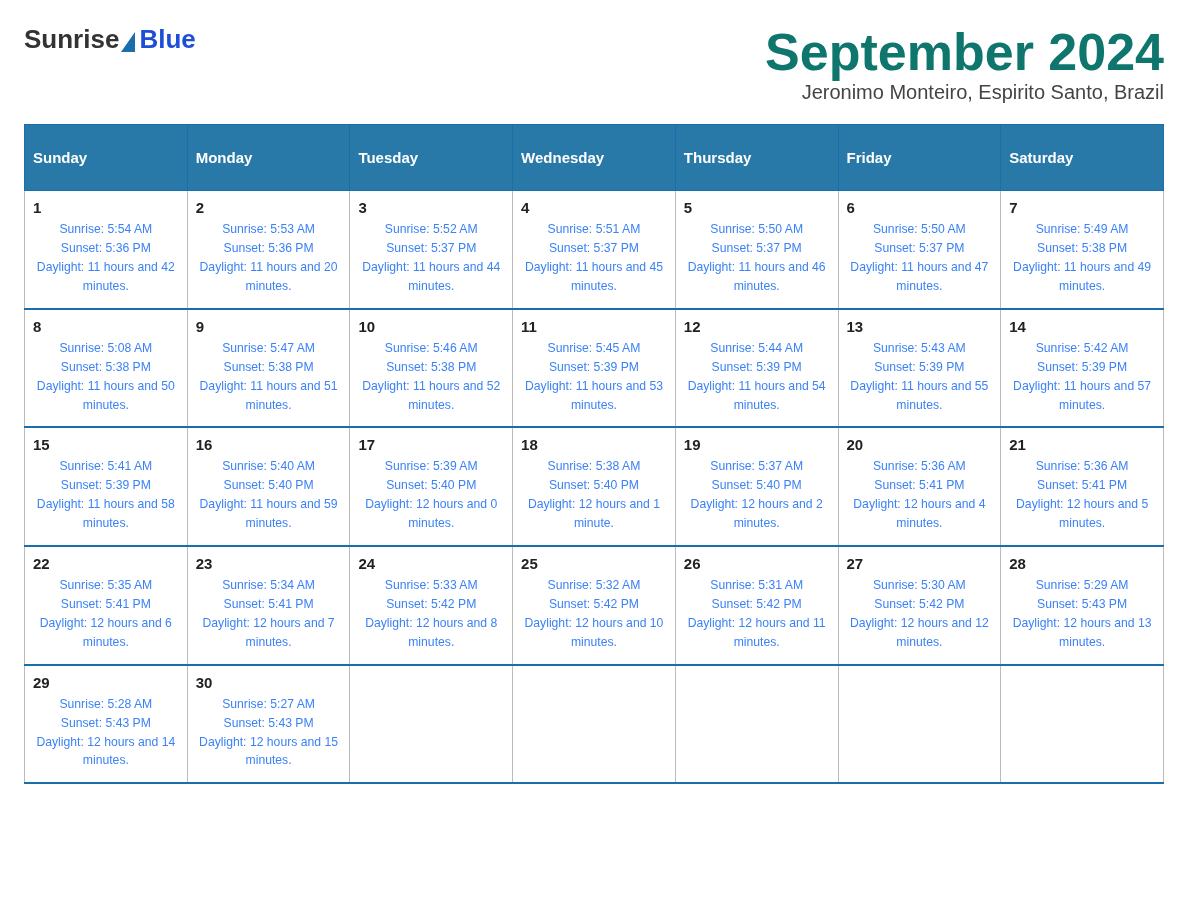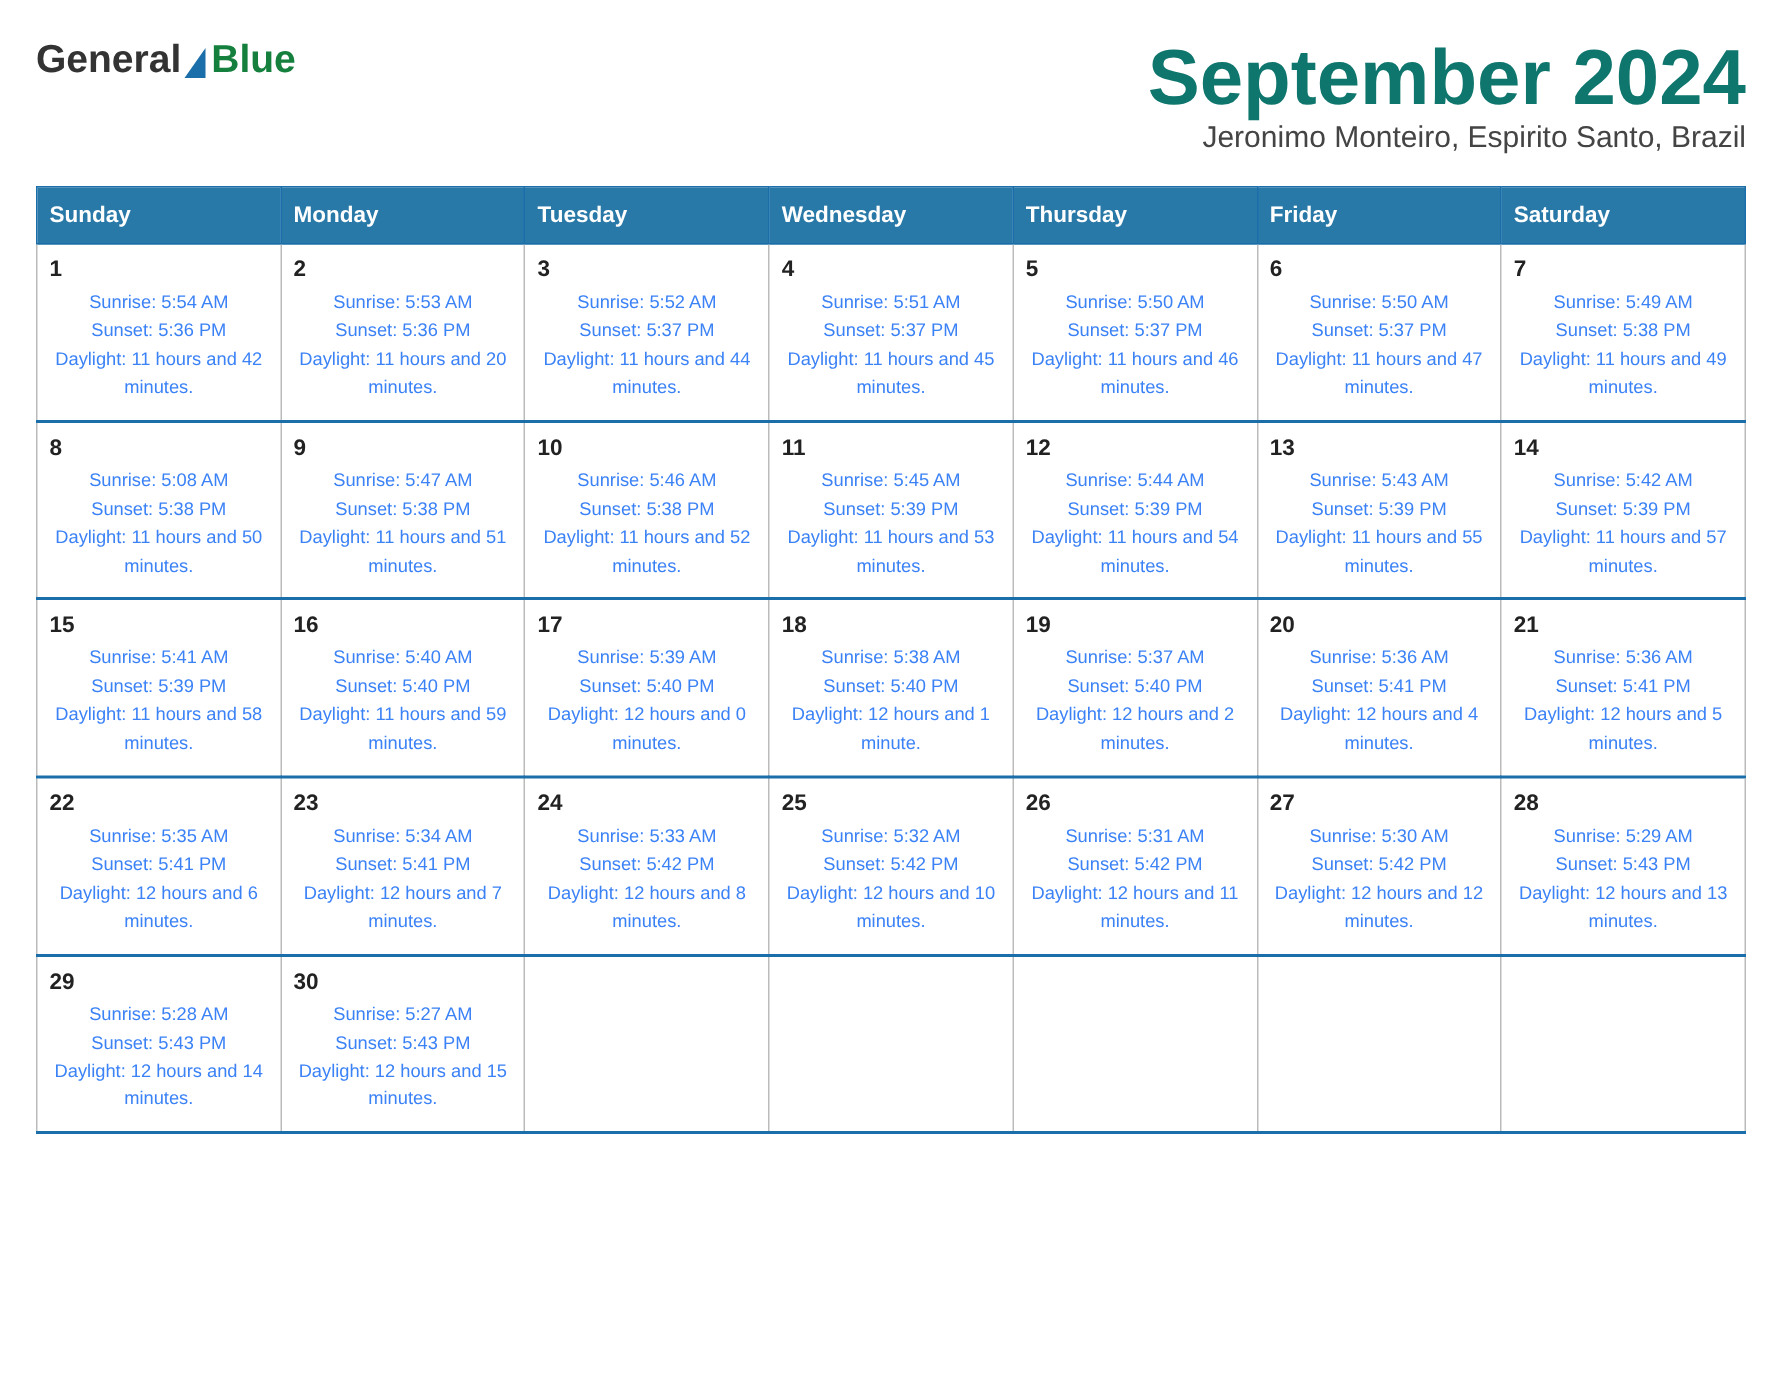--- a/index.html
+++ b/index.html
@@ -33,21 +33,21 @@
       display: inline-block;
       width: 0;
       height: 0;
       border-left: 14px solid transparent;
       border-bottom: 20px solid #1a6faa;
       margin: 0 2px;
       position: relative;
       top: 2px;
     }
     .logo-blue {
-      color: #15803d;
+      color: #1d4ed8;
       margin-left: 2px;
     }
     .title-area {
       text-align: right;
     }
     .month-title {
       font-size: 52px;
       font-weight: bold;
       color: #0f766e;
       line-height: 1.1;
@@ -60,21 +60,21 @@
     .calendar-table {
       width: 100%;
       border-collapse: collapse;
       border: 1px solid #ccc;
     }
     .calendar-table thead tr th {
       background-color: #2979a8;
       color: #fff;
       font-size: 15px;
       font-weight: bold;
-      padding: 10px 8px;
+      padding: 24px 8px;
       text-align: left;
       border: 1px solid #1a6faa;
     }
     .calendar-table tbody tr td {
       vertical-align: top;
       padding: 8px 8px 12px 8px;
       border: 1px solid #bbb;
       font-size: 12.5px;
       color: #222;
       width: 14.28%;
@@ -98,21 +98,21 @@
     .calendar-table tbody tr {
       border-bottom: 2px solid #1a6faa;
     }
   </style>
 </head>
 <body>
 
 <div class="header-area">
   <div class="logo-area">
     <div class="logo-text">
-      <span class="logo-general">General</span>
+      <span class="logo-general">Sunrise</span>
       <span class="logo-triangle"></span>
       <span class="logo-blue">Blue</span>
     </div>
   </div>
   <div class="title-area">
     <div class="month-title">September 2024</div>
     <div class="location-subtitle">Jeronimo Monteiro, Espirito Santo, Brazil</div>
   </div>
 </div>
 

